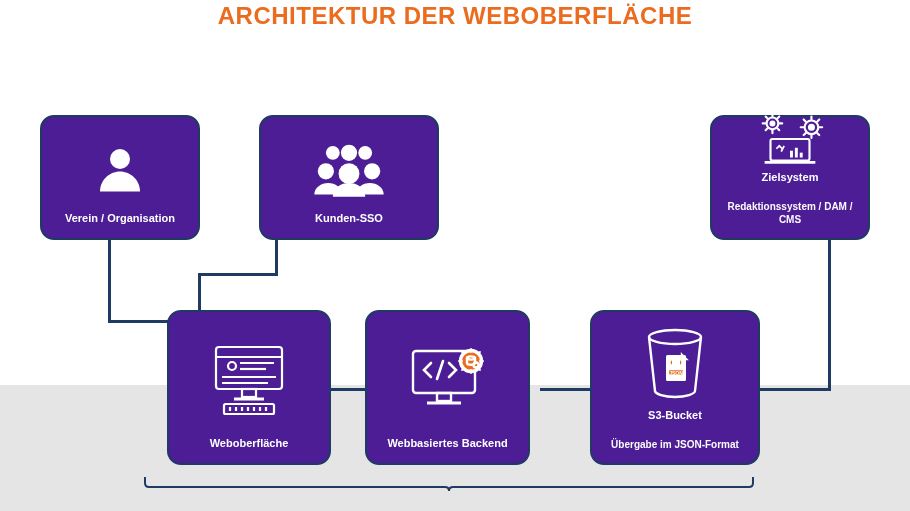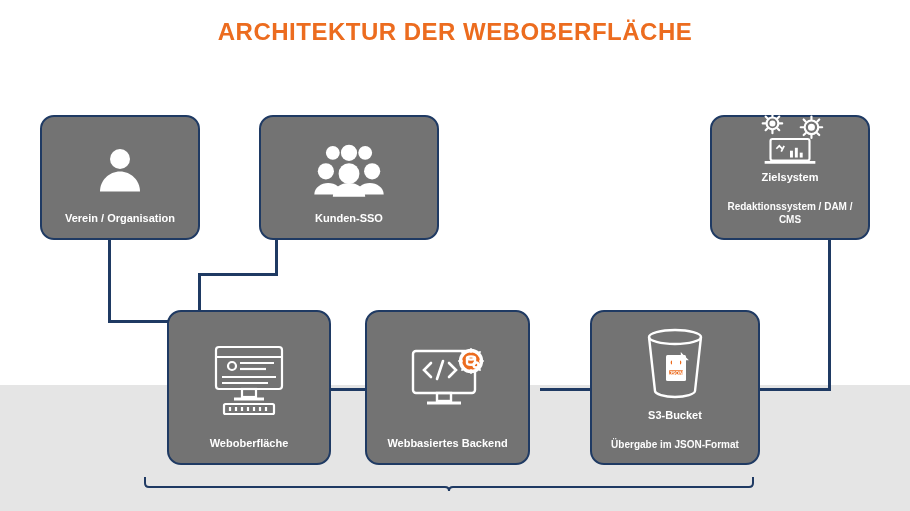--- a/index.html
+++ b/index.html
@@ -1,20 +1,20 @@
 <!DOCTYPE html>
 <html><head>
 <meta charset="utf-8">
 <style>
 *{margin:0;padding:0;box-sizing:border-box}
 body{font-family:Arial,Helvetica,sans-serif;background:#fff;width:910px;height:511px;position:relative;overflow:hidden}
-.title{text-align:center;font-weight:900;font-size:24px;color:#ec6c1f;letter-spacing:.5px;padding-top:18px;text-transform:uppercase}
+.title{text-align:center;font-weight:900;font-size:24px;color:#ec6c1f;letter-spacing:.5px;padding-top:2px;text-transform:uppercase}
 .stage{position:absolute;inset:0}
 .gray-band{position:absolute;left:0;right:0;top:385px;height:126px;background:#e5e5e5}
-.card{position:absolute;background:#737373;border:2px solid #1f3a63;border-radius:14px;display:flex;flex-direction:column;align-items:center;justify-content:flex-end;color:#fff;text-align:center;padding:10px 12px 12px}
+.card{position:absolute;background:#4c1d95;border:2px solid #1f3a63;border-radius:14px;display:flex;flex-direction:column;align-items:center;justify-content:flex-end;color:#fff;text-align:center;padding:10px 12px 12px}
 .card .icon{flex:1;display:flex;align-items:center;justify-content:center;width:100%}
 .card .t1{font-weight:700;font-size:11px;line-height:1.25;margin-top:2px}
 .card .t2{font-weight:700;font-size:10px;line-height:1.25;margin-top:16px;opacity:.98}
 svg{display:block}
 .connector{position:absolute;background:#1f3a63}
 .brace{position:absolute;left:140px;right:140px;top:475px;height:20px}
 .brace svg{width:100%;height:100%}
 </style>
 </head>
 <body>

